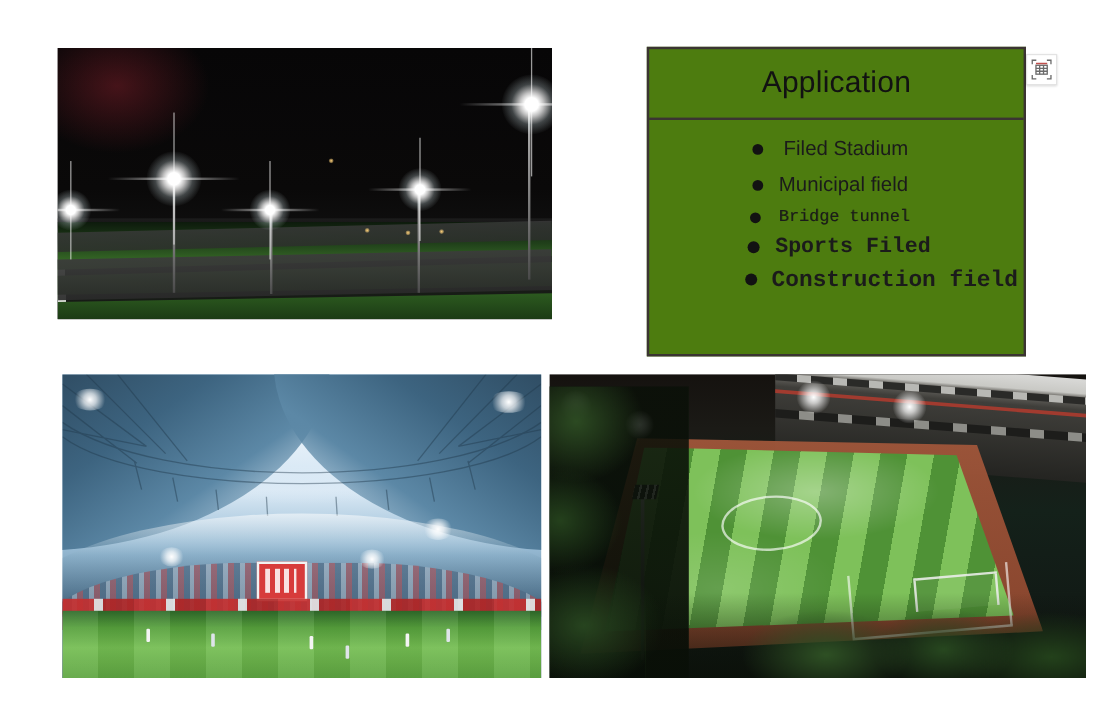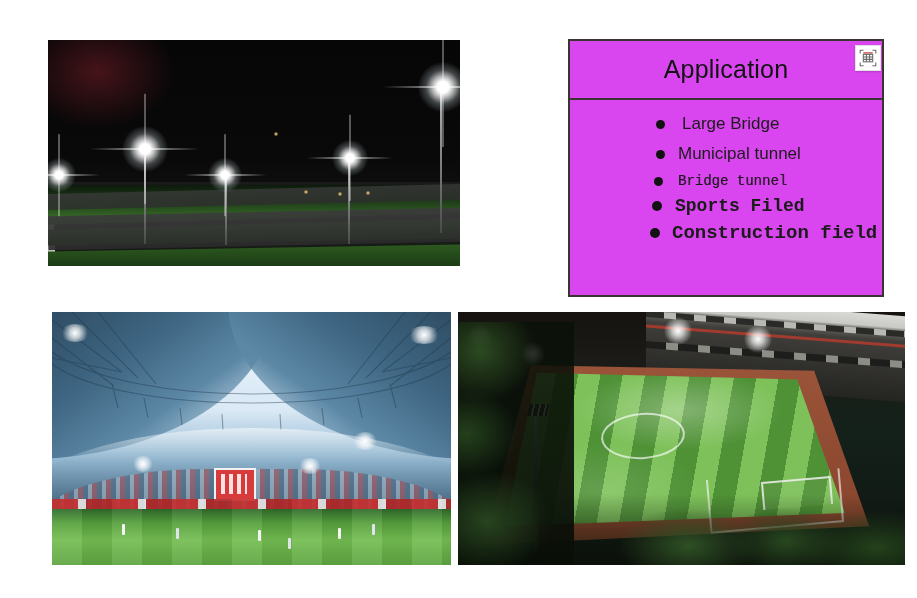--- a/index.html
+++ b/index.html
@@ -118,22 +118,22 @@
     border-bottom:none;background:rgba(255,255,255,.06);}
   .ap-pole{position:absolute;width:3px;background:linear-gradient(180deg,#cfcfcf,#3a3a3a);}
   .ap-head{position:absolute;width:20px;height:12px;
     background:repeating-linear-gradient(90deg,#2c2c2c 0 4px,#d8d8d8 4px 6px);
     transform:skewX(-12deg);}
   .ap-lamp{position:absolute;border-radius:50%;
     background:radial-gradient(circle,#ffffff 0%,rgba(255,255,255,.72) 26%,rgba(255,250,215,0) 72%);}
 
   
   #application-panel{
-    position:absolute;left:568px;top:39px;width:316px;height:258px;
-    border:2px solid #3b3432;background:#d946ef;box-sizing:border-box;
+    position:absolute;left:539px;top:39px;width:316px;height:258px;
+    border:2px solid #3b3432;background:#4d7c0f;box-sizing:border-box;
   }
   #application-header{
     height:59px;border-bottom:2px solid #3b3432;
     display:flex;align-items:center;justify-content:center;box-sizing:border-box;
   }
   #application-title{font-size:25px;color:#121212;letter-spacing:.2px;font-weight:400;}
   #application-list{padding:14px 0 0 0;margin:0;list-style:none;}
   .app-item{display:flex;align-items:center;padding-left:86px;}
   .app-item .dot{width:9px;height:9px;border-radius:50%;background:#121212;
     flex:0 0 auto;margin-right:11px;}
@@ -250,25 +250,25 @@
     <div class="ap-trees-b"></div>
   </div>
 
   <div id="application-panel">
     <div id="application-header">
       <div id="application-title">Application</div>
     </div>
     <ul id="application-list">
       <li class="app-item" id="app-item-0">
         <span class="dot"></span>
-        <span class="txt">Large Bridge</span>
+        <span class="txt">Filed Stadium</span>
       </li>
       <li class="app-item" id="app-item-1">
         <span class="dot"></span>
-        <span class="txt">Municipal tunnel</span>
+        <span class="txt">Municipal field</span>
       </li>
       <li class="app-item" id="app-item-2">
         <span class="dot"></span>
         <span class="txt">Bridge tunnel</span>
       </li>
       <li class="app-item" id="app-item-3">
         <span class="dot"></span>
         <span class="txt">Sports Filed</span>
       </li>
       <li class="app-item" id="app-item-4">

